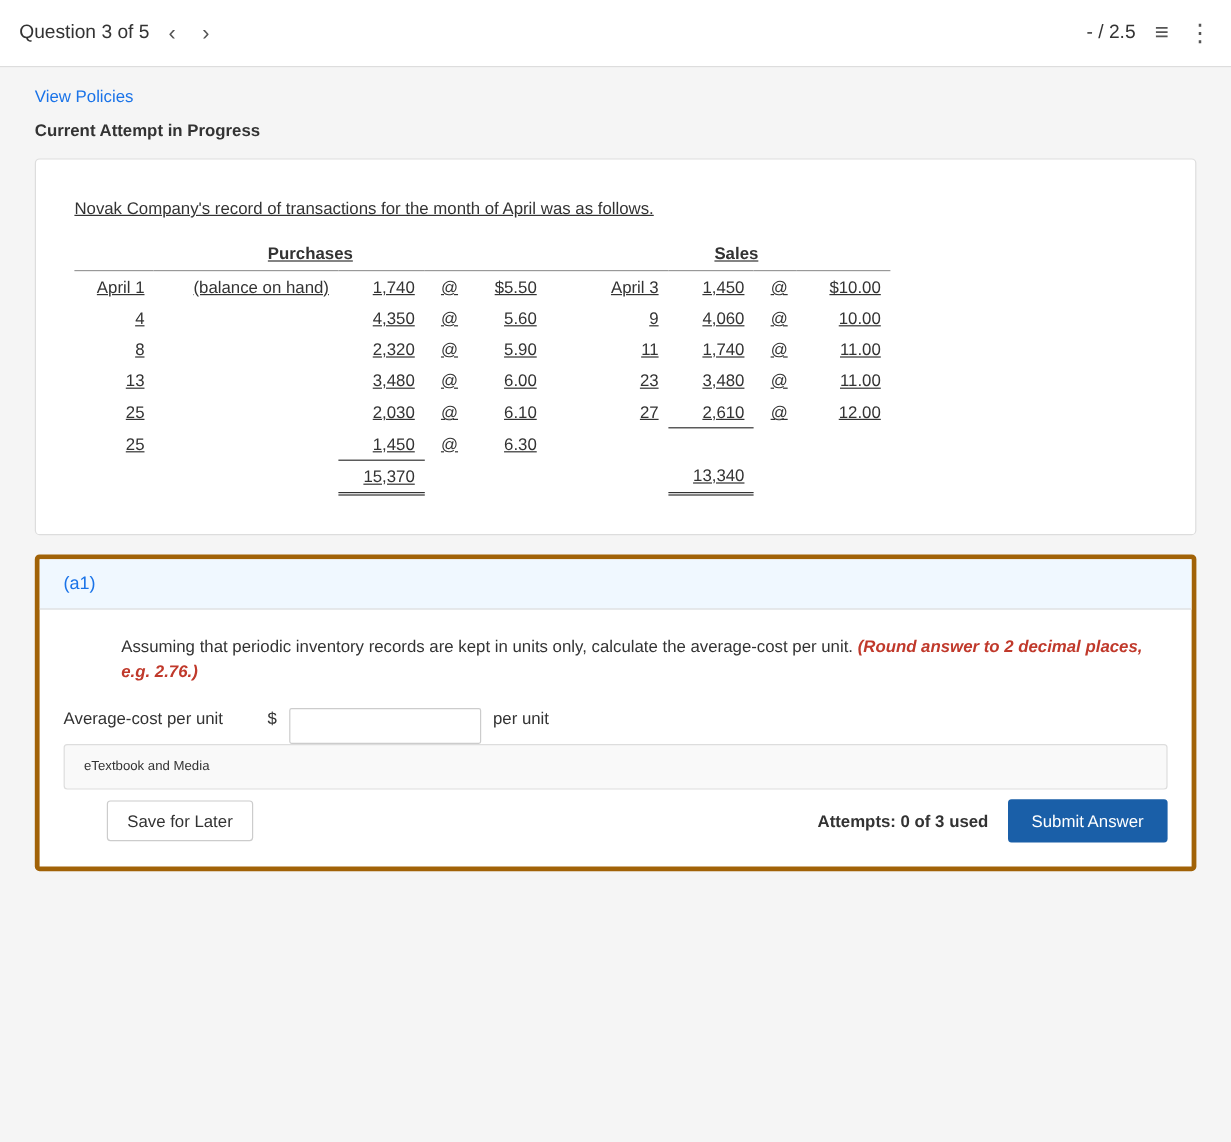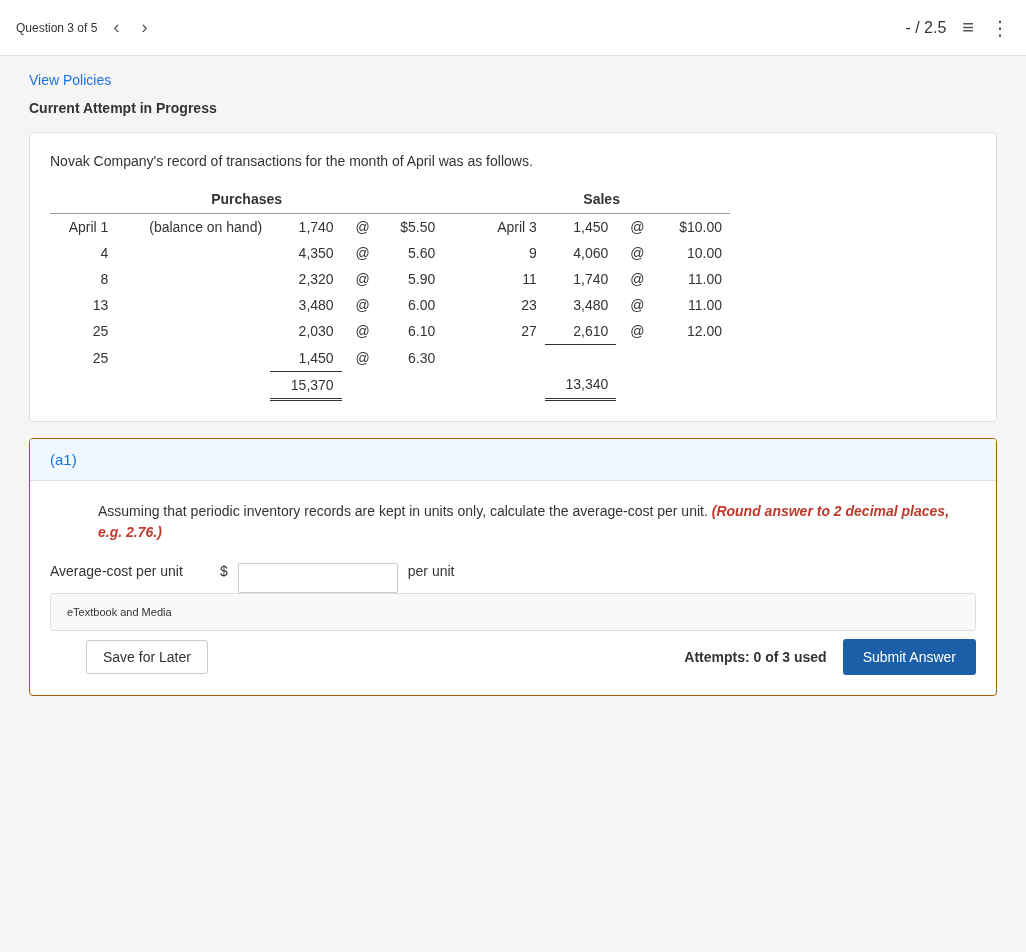--- a/index.html
+++ b/index.html
@@ -17,21 +17,21 @@
       border-bottom: 1px solid #ddd;
       padding: 10px 16px;
       height: 56px;
     }
     .header-left {
       display: flex;
       align-items: center;
       gap: 10px;
     }
     .question-title {
-      font-size: 12px;
+      font-size: 16px;
       font-weight: 500;
     }
     .nav-btn {
       background: none;
       border: none;
       cursor: pointer;
       font-size: 18px;
       color: #555;
       padding: 4px 6px;
     }
@@ -63,22 +63,23 @@
     }
     .current-attempt {
       font-weight: bold;
       font-size: 14px;
       margin-bottom: 16px;
     }
     .question-box {
       background: #fff;
       border: 1px solid #ddd;
       border-radius: 4px;
-      padding: 20px;
+      padding: 32px;
       margin-bottom: 16px;
+      text-decoration: underline;
     }
     .intro-text {
       font-size: 14px;
       margin-bottom: 16px;
     }
     .transactions-table {
       border-collapse: collapse;
       width: 100%;
       max-width: 680px;
     }
@@ -93,21 +94,21 @@
     .col-sales { border-bottom: 2px solid #333; }
     .transactions-table td {
       padding: 5px 8px;
       font-size: 14px;
       text-align: right;
     }
     .td-label { text-align: left; }
     .td-center { text-align: center; }
     .section-a1 {
       background: #fff;
-      border: 1px solid #a16207;
+      border: 4px solid #a16207;
       border-radius: 4px;
       margin-bottom: 0;
       overflow: hidden;
     }
     .a1-header {
       background: #f0f8ff;
       padding: 12px 20px;
       border-bottom: 1px solid #ddd;
     }
     .a1-label {

